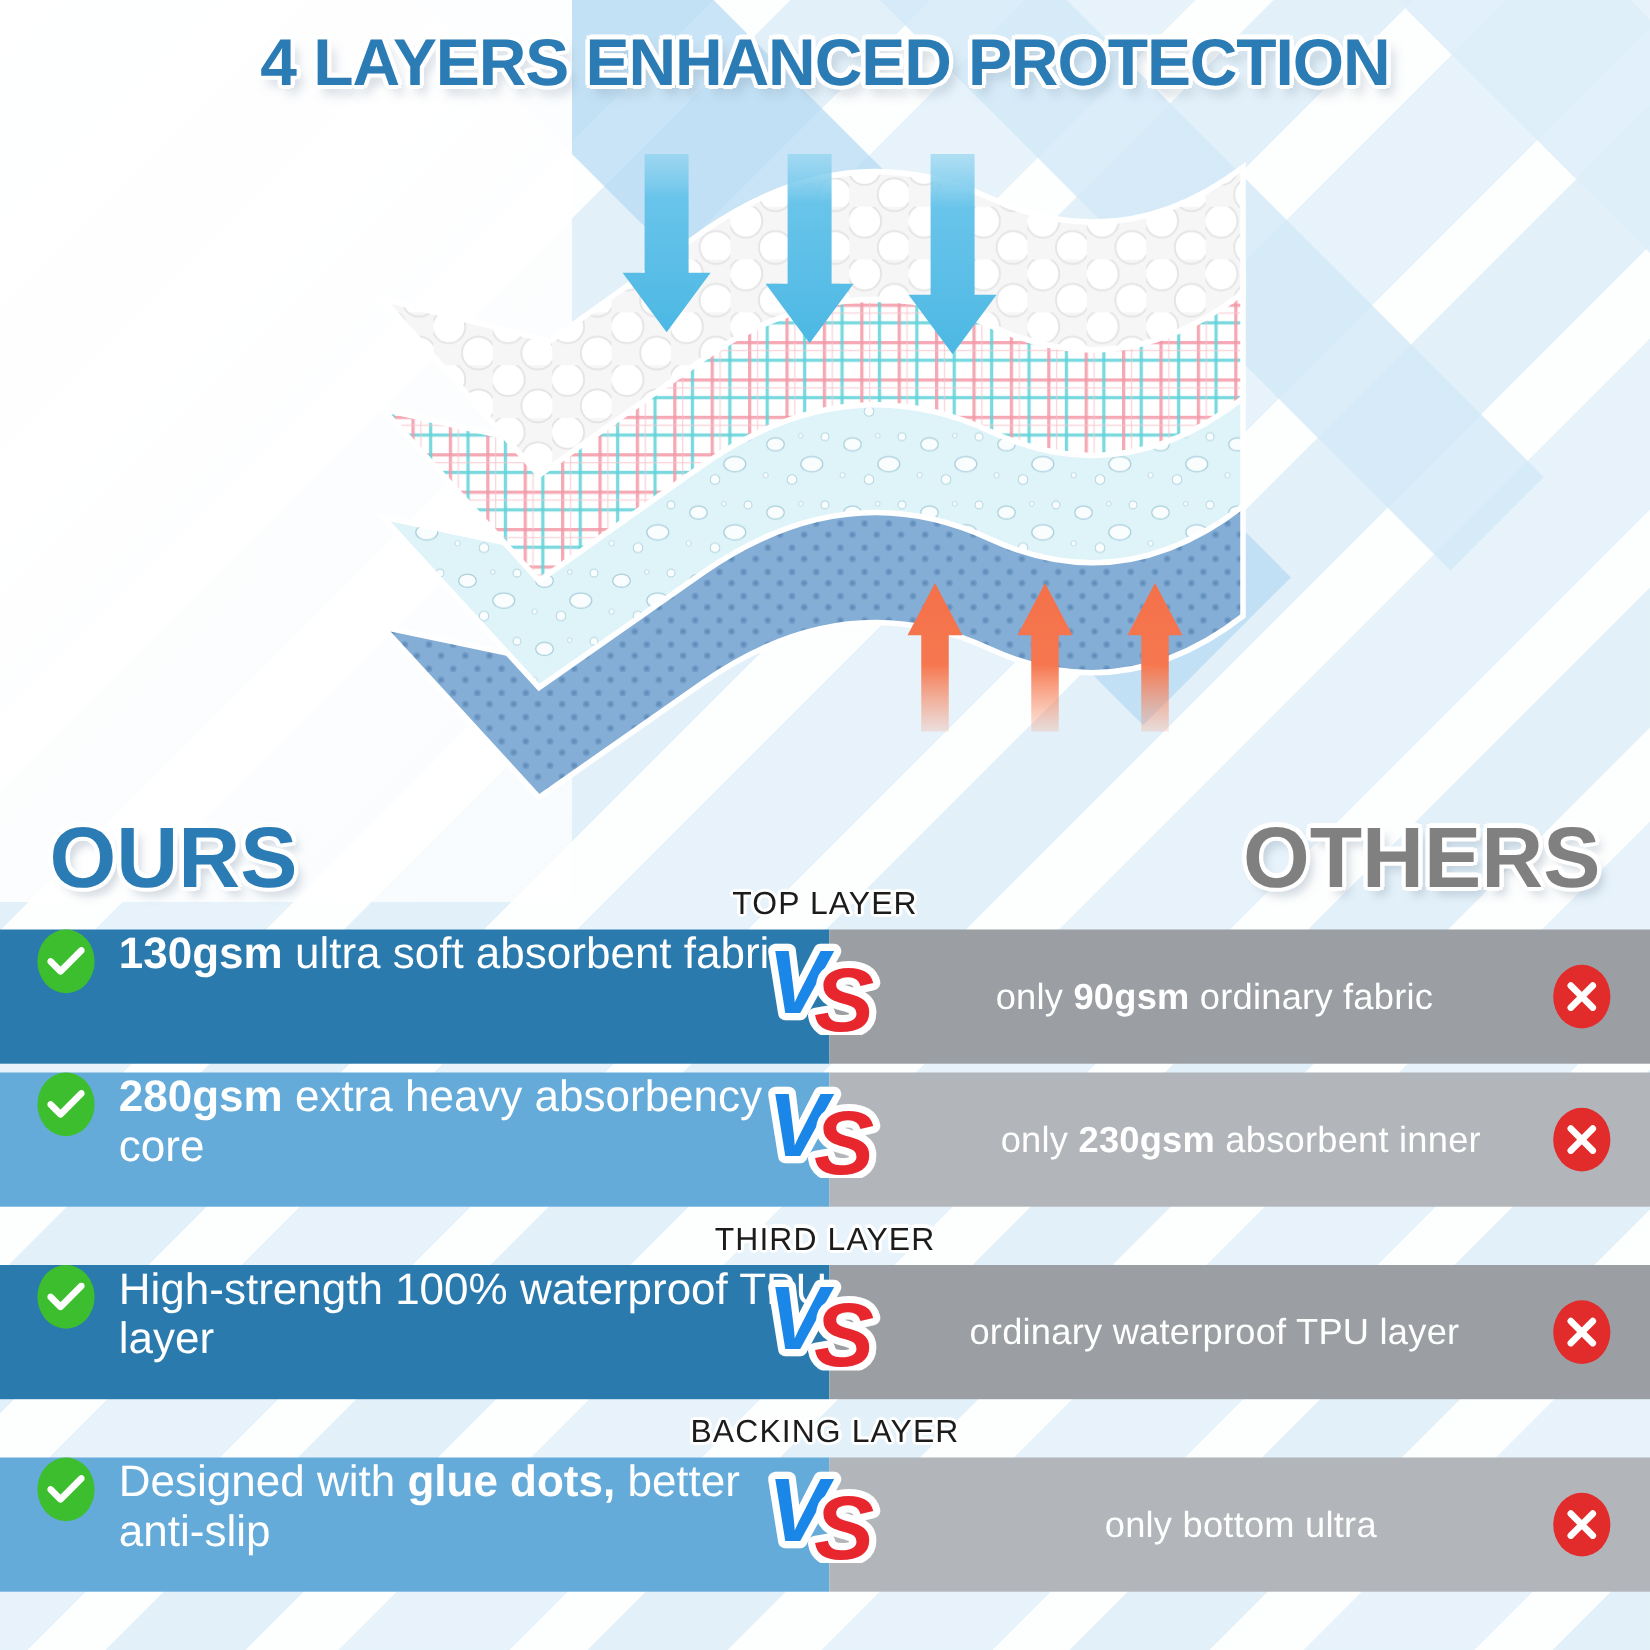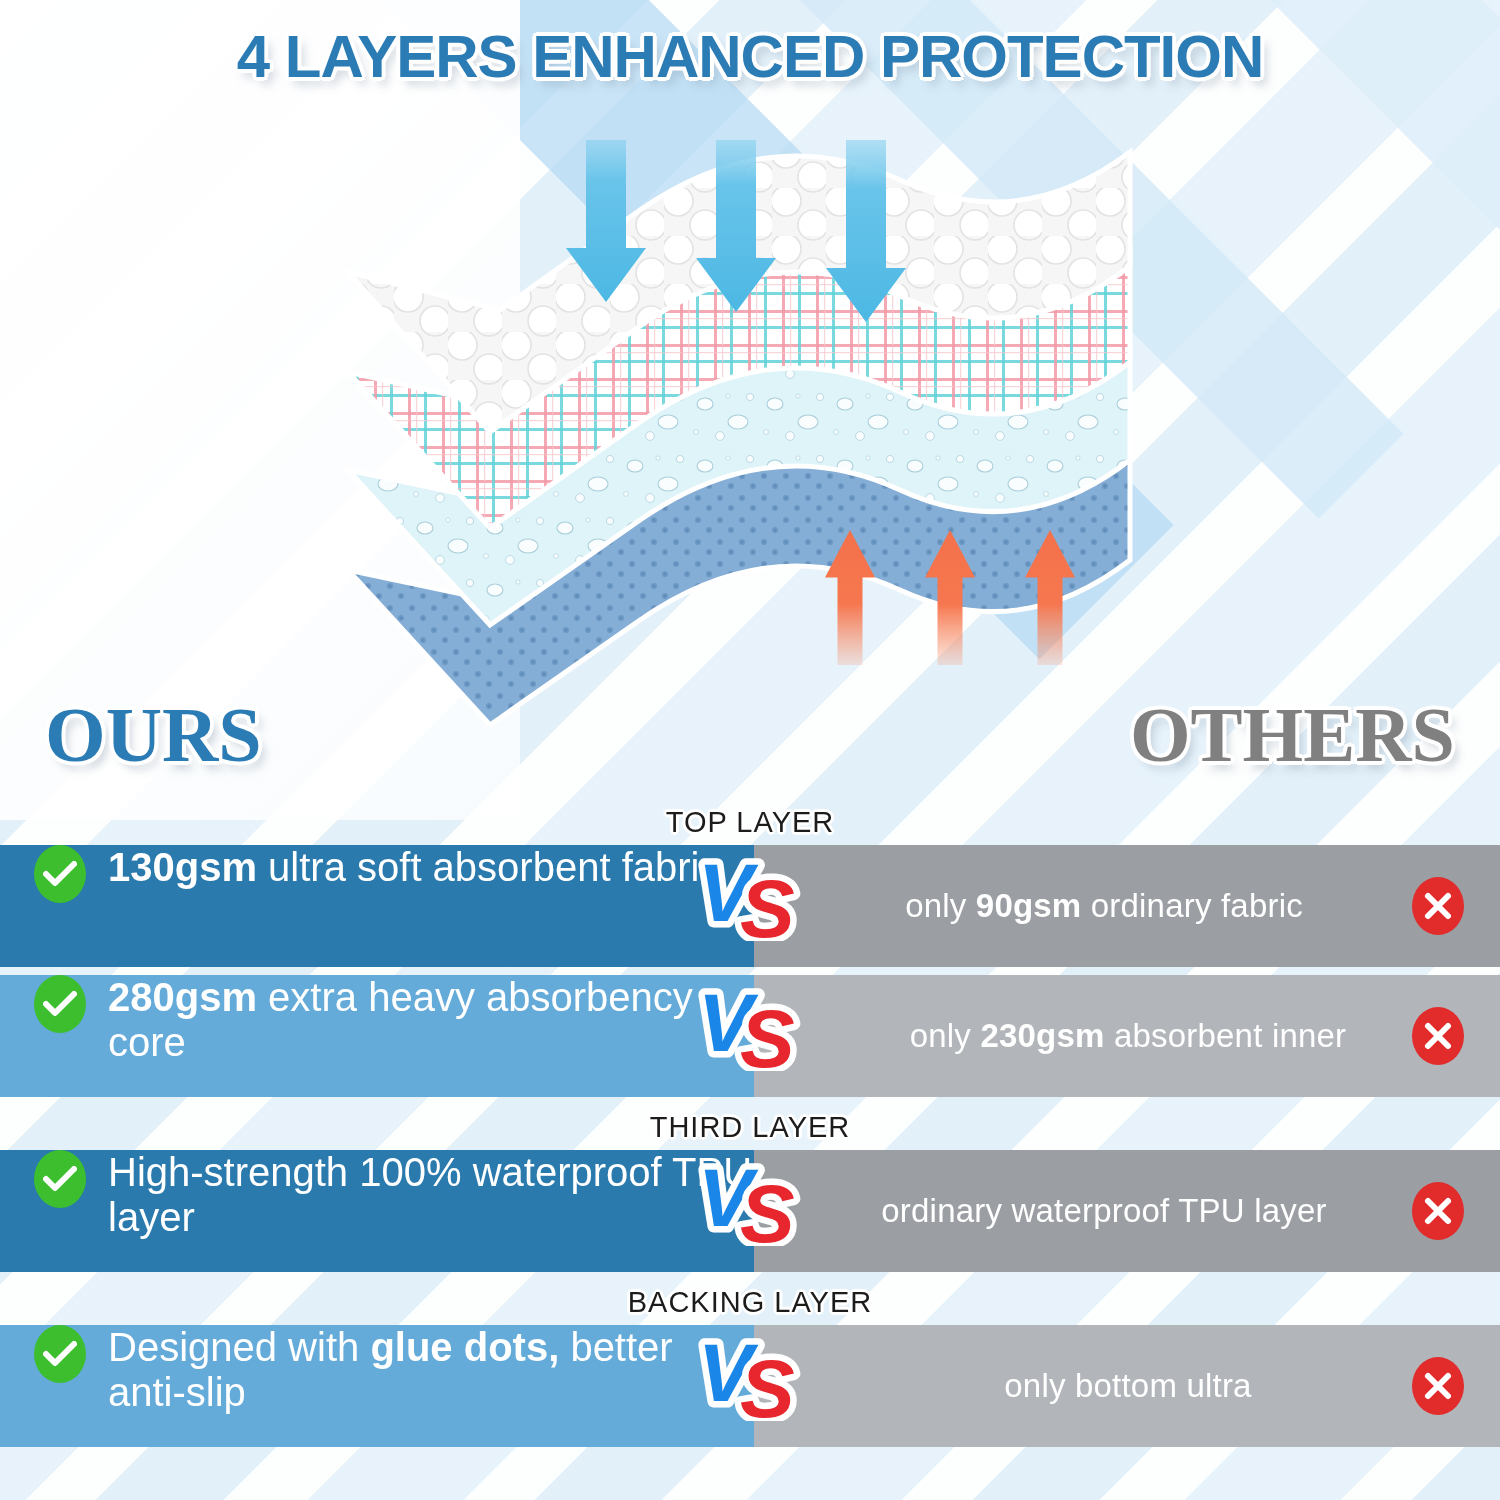--- a/index.html
+++ b/index.html
@@ -85,23 +85,24 @@
 
   
   .illus { position:absolute; left:340px; top:140px; width:800px; height:600px; }
   .illus svg { display:block; }
 
   
   .ours-label, .others-label {
     position: absolute;
     font-size: 78px;
     font-weight: 700;
-    font-family: Liberation Serif, serif;
+    font-family: Liberation Sans, sans-serif;
     letter-spacing: 0px;
     white-space: nowrap;
+    margin-top: 44px;
   }
   .ours-label {
     left: 45px; top: 690px;
     color: #2b7cb5;
     text-shadow:
       -3px -3px 0 #fff, 3px -3px 0 #fff,
       -3px  3px 0 #fff, 3px  3px 0 #fff,
        0 -4px 0 #fff, 0 4px 0 #fff,
       -4px 0 0 #fff, 4px 0 0 #fff,
        6px 8px 9px rgba(120,140,160,0.35);

